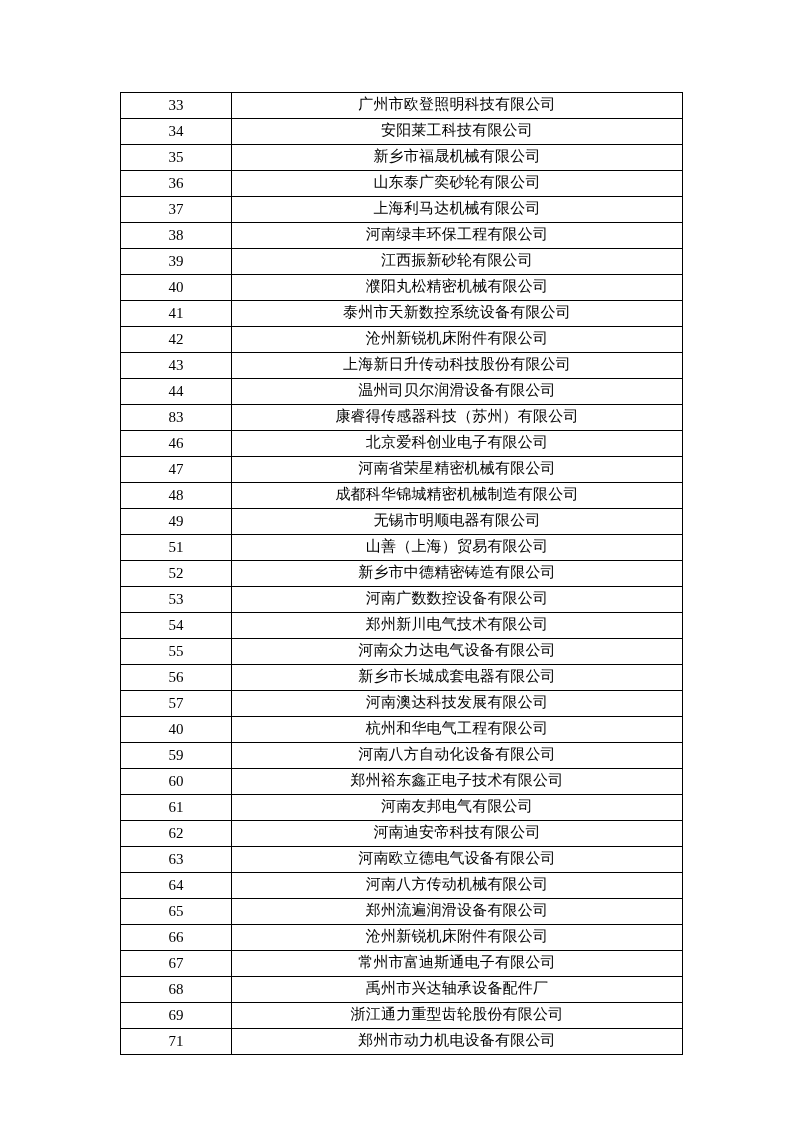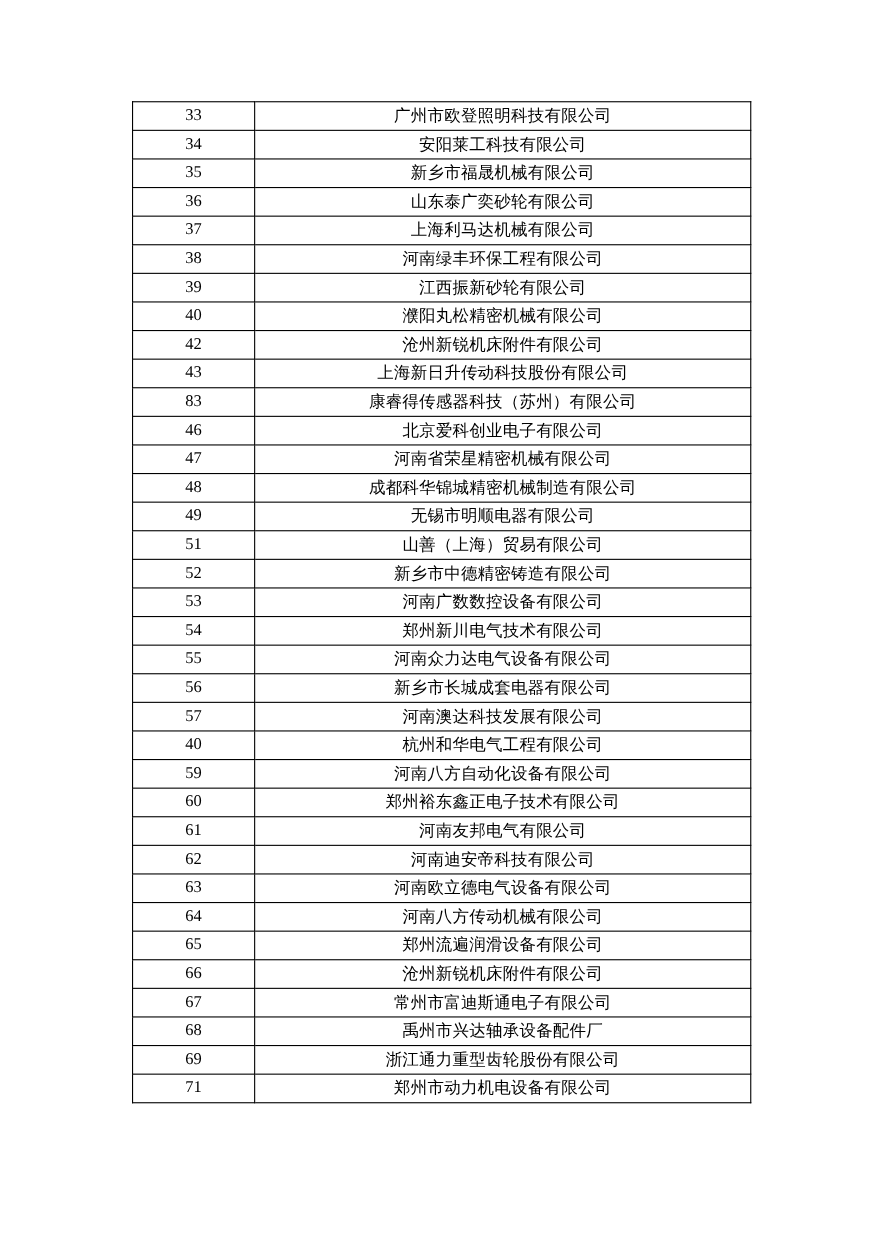--- a/index.html
+++ b/index.html
@@ -40,21 +40,21 @@
     vertical-align: middle;
     overflow: hidden;
     white-space: nowrap;
   }
   td.col-index {
     width: 110px;
     font-family: "Liberation Serif", "DejaVu Serif", serif;
   }
   td.col-name {
     width: 450px;
-    font-family: Liberation Sans, sans-serif;
+    font-family: Liberation Mono, monospace;
     font-size: 14.5px;
     letter-spacing: 0.2px;
   }
 </style>
 </head>
 <body>
 
 <div class="page">
   <div class="table-wrap">
     <table class="doc-table">
@@ -85,26 +85,34 @@
           </tr>
           <tr>
             <td class="col-index">39</td>
             <td class="col-name">江西振新砂轮有限公司</td>
           </tr>
           <tr>
             <td class="col-index">40</td>
             <td class="col-name">濮阳丸松精密机械有限公司</td>
           </tr>
           <tr>
+            <td class="col-index">41</td>
+            <td class="col-name">泰州市天新数控系统设备有限公司</td>
+          </tr>
+          <tr>
             <td class="col-index">42</td>
             <td class="col-name">沧州新锐机床附件有限公司</td>
           </tr>
           <tr>
             <td class="col-index">43</td>
             <td class="col-name">上海新日升传动科技股份有限公司</td>
+          </tr>
+          <tr>
+            <td class="col-index">44</td>
+            <td class="col-name">温州司贝尔润滑设备有限公司</td>
           </tr>
           <tr>
             <td class="col-index">83</td>
             <td class="col-name">康睿得传感器科技（苏州）有限公司</td>
           </tr>
           <tr>
             <td class="col-index">46</td>
             <td class="col-name">北京爱科创业电子有限公司</td>
           </tr>
           <tr>

